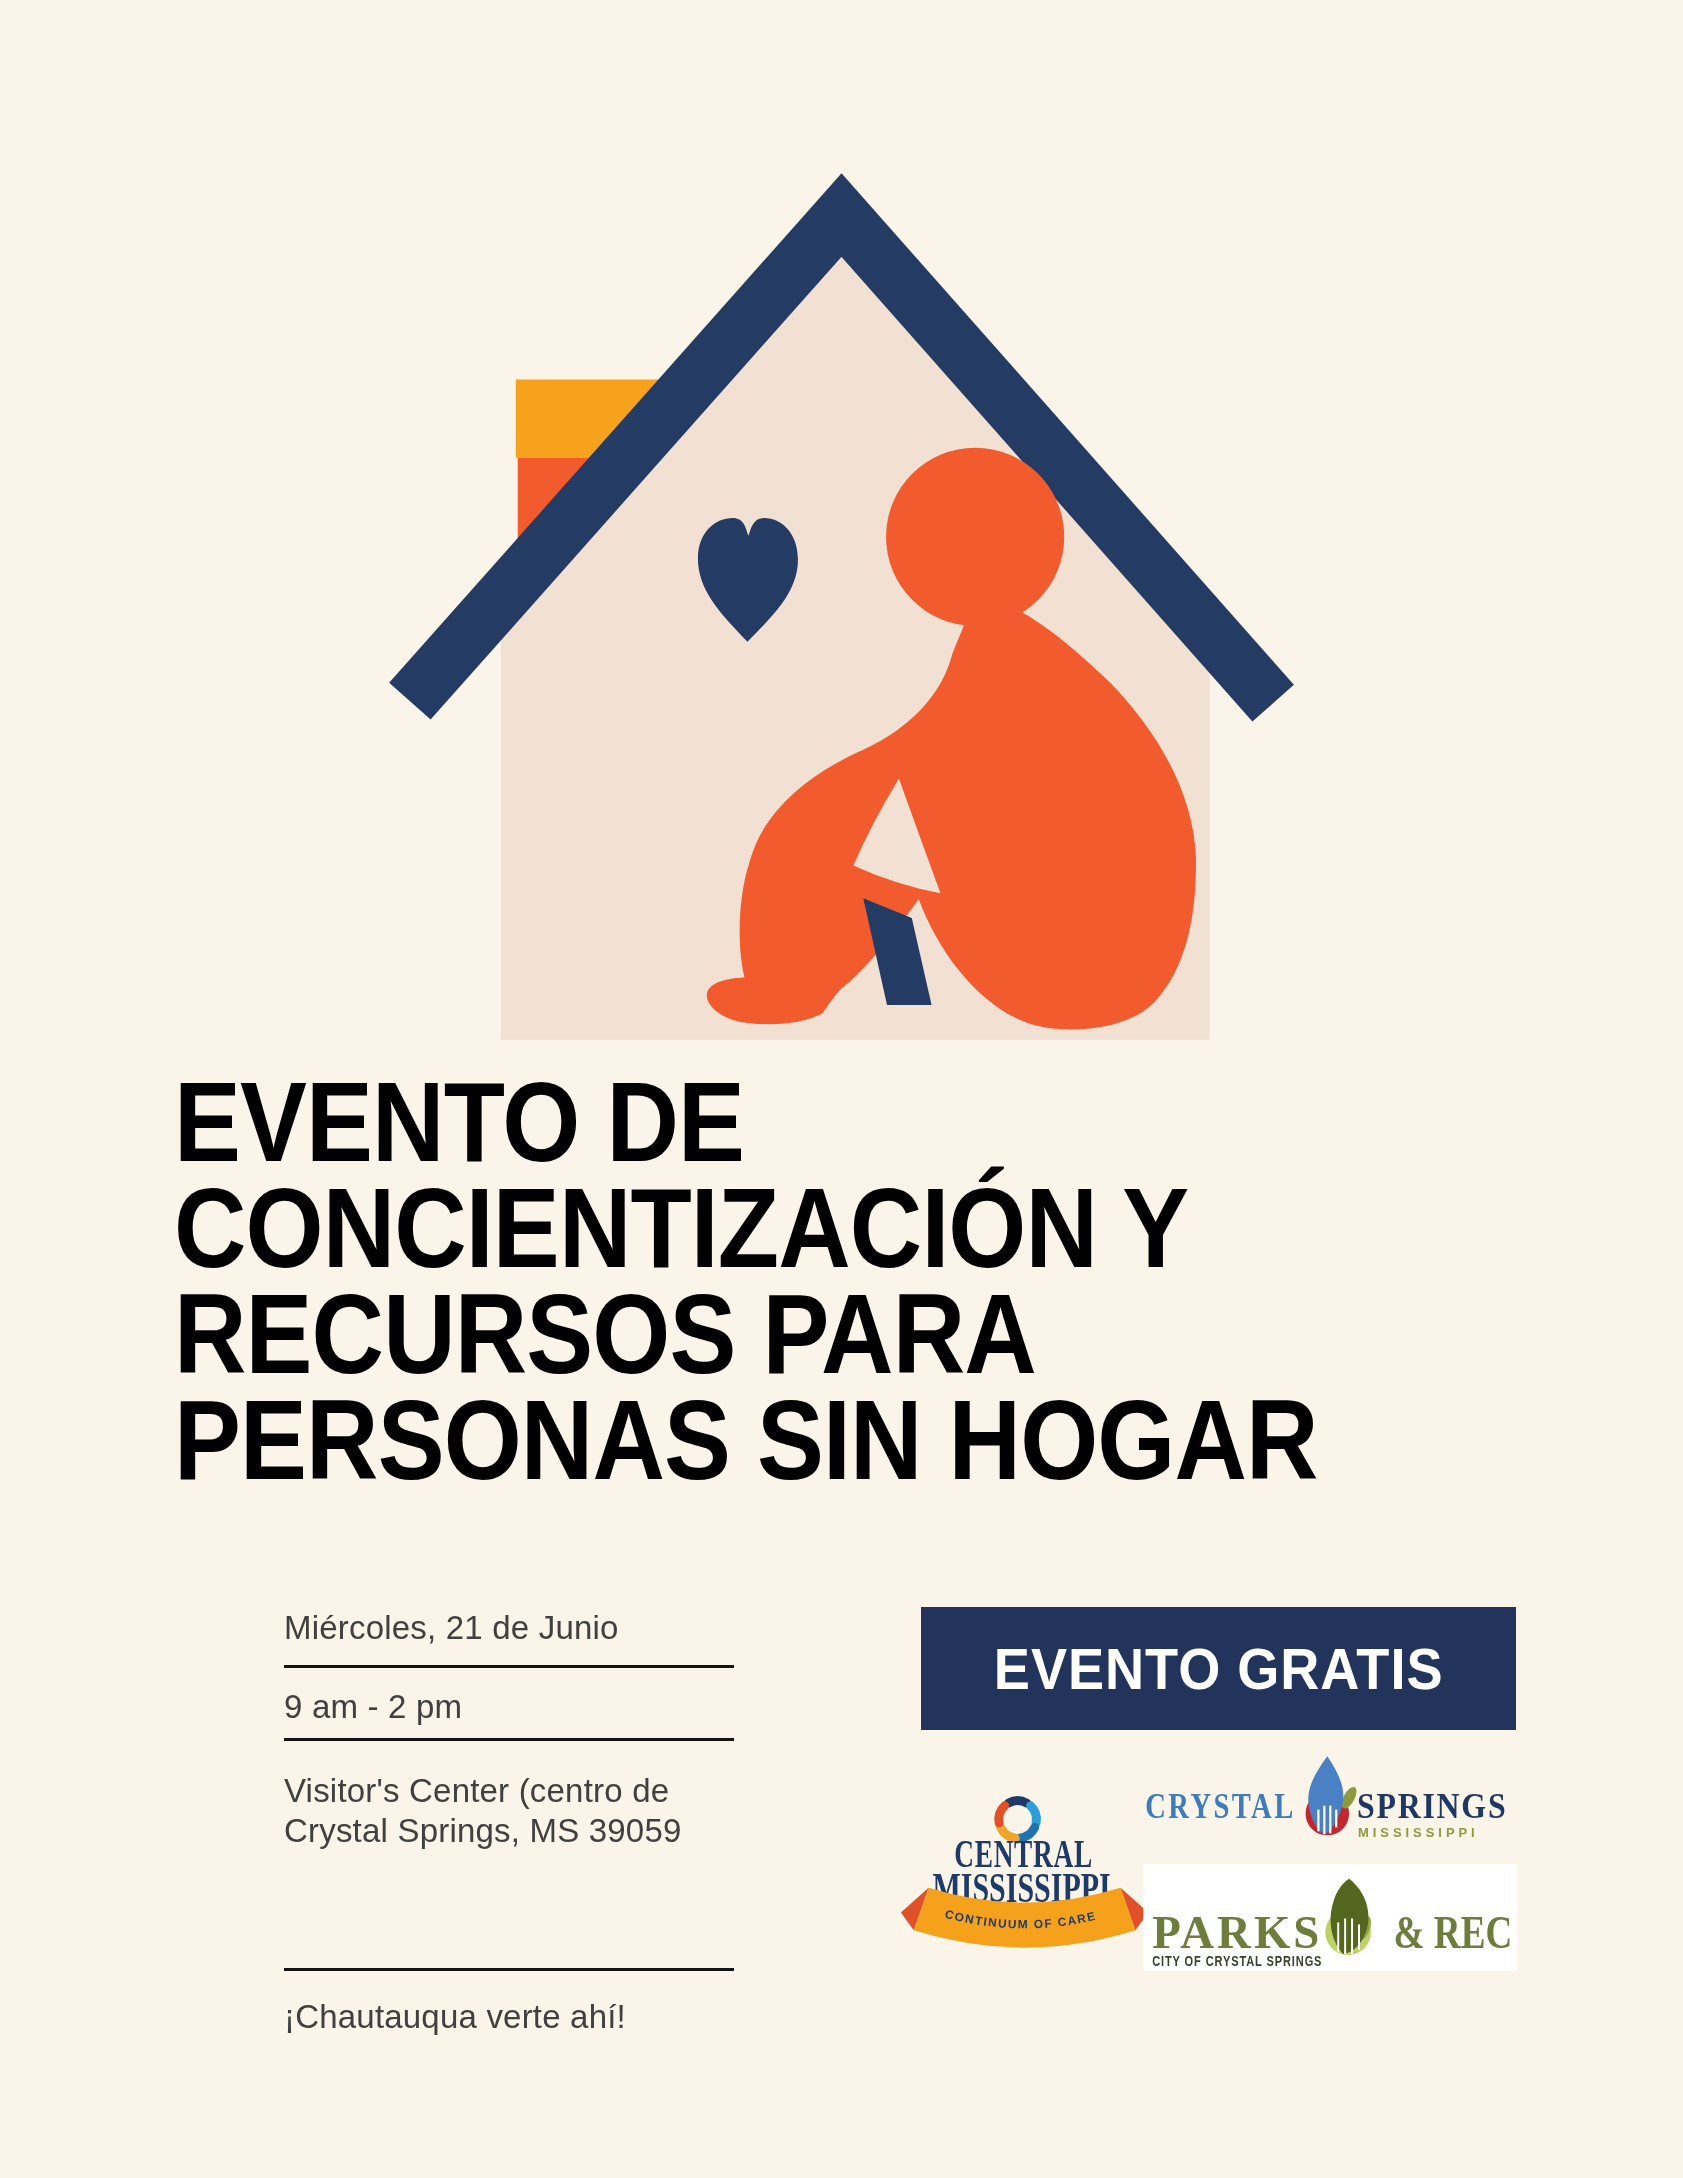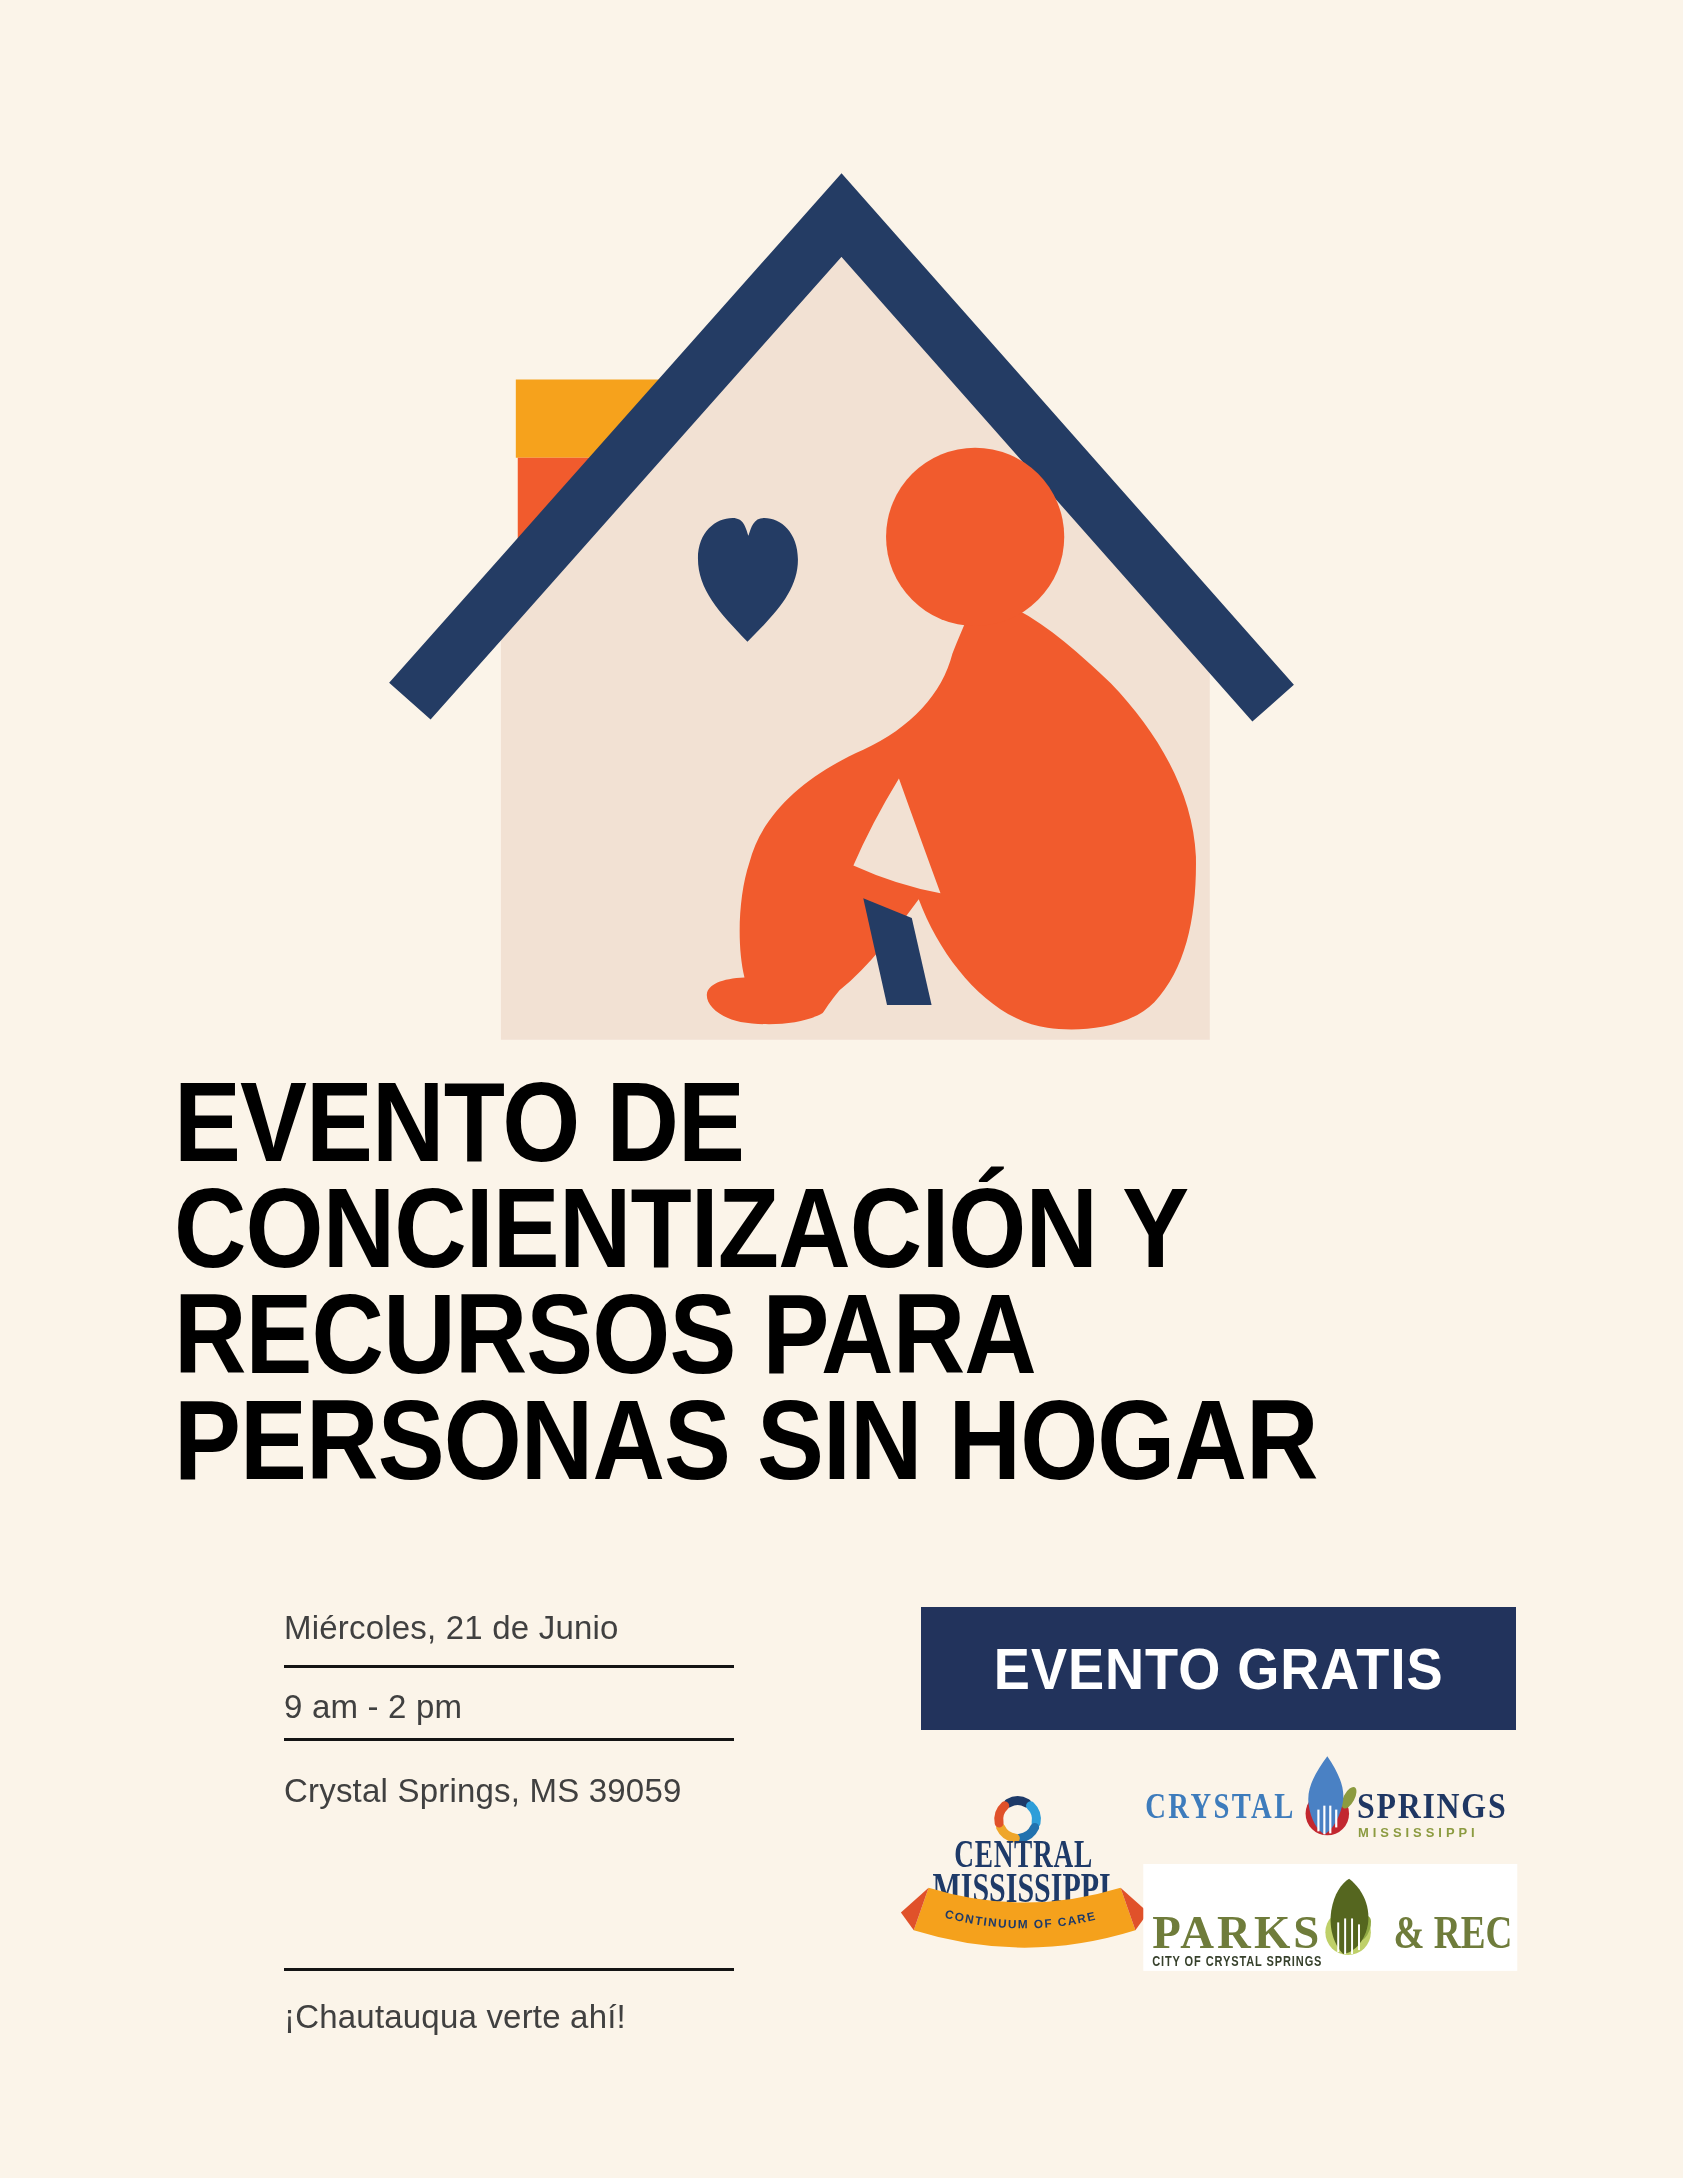--- a/index.html
+++ b/index.html
@@ -71,20 +71,21 @@
   <div class="tline">CONCIENTIZACIÓN Y</div>
   <div class="tline">RECURSOS PARA</div>
   <div class="tline">PERSONAS SIN HOGAR</div>
 </div>
 
 <div class="abs detail" style="top:1609px">Miércoles, 21 de Junio</div>
 <div class="abs rule" style="top:1665px"></div>
 <div class="abs detail" style="top:1688px">9 am - 2 pm</div>
 <div class="abs rule" style="top:1738px"></div>
 <div id="address" class="abs detail" style="top:1771px">
+  <div>Visitor's Center (centro de</div>
   <div>Crystal Springs, MS 39059</div>
 </div>
 <div class="abs rule" style="top:1968px"></div>
 <div class="abs detail" style="top:1998px">¡Chautauqua verte ahí!</div>
 
 <div id="banner" class="abs">
   <span>EVENTO GRATIS</span>
 </div>
 
 <svg class="abs" style="left:891px;top:1742px" width="653" height="248" viewBox="900 1760 660 250">

